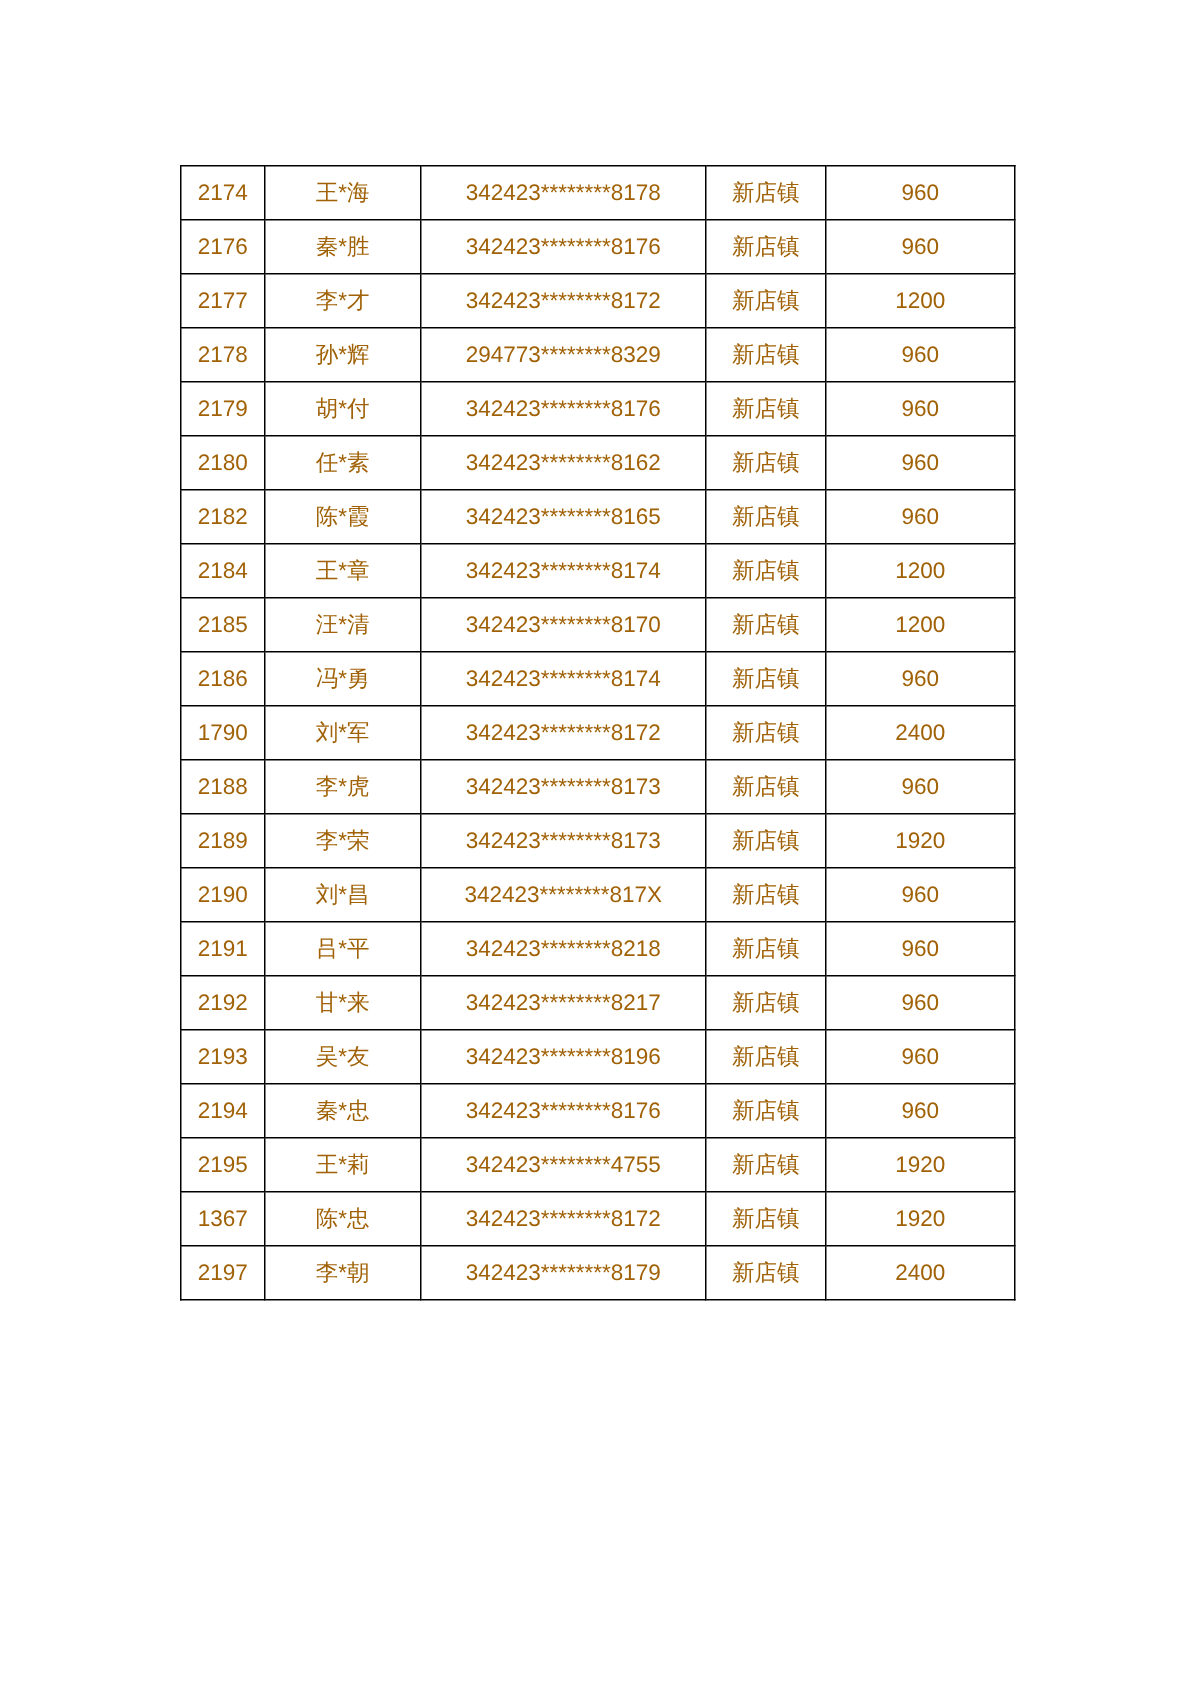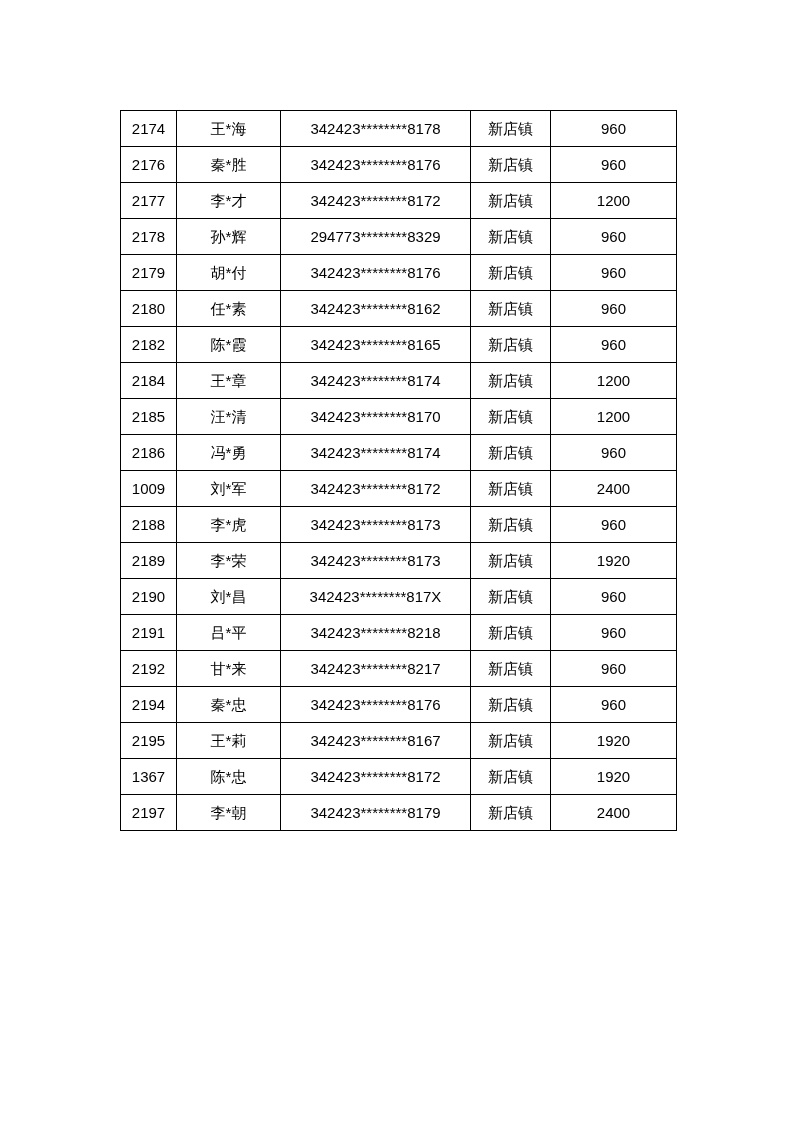--- a/index.html
+++ b/index.html
@@ -7,21 +7,21 @@
     padding: 0;
     background: #ffffff;
   }
   .page {
     position: relative;
     width: 793px;
     height: 1122px;
     background: #ffffff;
     overflow: hidden;
     font-family: "Liberation Sans", "DejaVu Sans", sans-serif;
-    color: #000000;
+    color: #a16207;
   }
   table.doc-table {
     position: absolute;
     left: 120px;
     top: 110px;
     border-collapse: collapse;
     table-layout: fixed;
   }
   table.doc-table td {
     border: 1px solid #000000;
@@ -118,21 +118,21 @@
           <td>1200</td>
         </tr>
         <tr>
           <td>2186</td>
           <td>冯*勇</td>
           <td>342423********8174</td>
           <td>新店镇</td>
           <td>960</td>
         </tr>
         <tr>
-          <td>1009</td>
+          <td>1790</td>
           <td>刘*军</td>
           <td>342423********8172</td>
           <td>新店镇</td>
           <td>2400</td>
         </tr>
         <tr>
           <td>2188</td>
           <td>李*虎</td>
           <td>342423********8173</td>
           <td>新店镇</td>
@@ -160,30 +160,37 @@
           <td>960</td>
         </tr>
         <tr>
           <td>2192</td>
           <td>甘*来</td>
           <td>342423********8217</td>
           <td>新店镇</td>
           <td>960</td>
         </tr>
         <tr>
+          <td>2193</td>
+          <td>吴*友</td>
+          <td>342423********8196</td>
+          <td>新店镇</td>
+          <td>960</td>
+        </tr>
+        <tr>
           <td>2194</td>
           <td>秦*忠</td>
           <td>342423********8176</td>
           <td>新店镇</td>
           <td>960</td>
         </tr>
         <tr>
           <td>2195</td>
           <td>王*莉</td>
-          <td>342423********8167</td>
+          <td>342423********4755</td>
           <td>新店镇</td>
           <td>1920</td>
         </tr>
         <tr>
           <td>1367</td>
           <td>陈*忠</td>
           <td>342423********8172</td>
           <td>新店镇</td>
           <td>1920</td>
         </tr>

